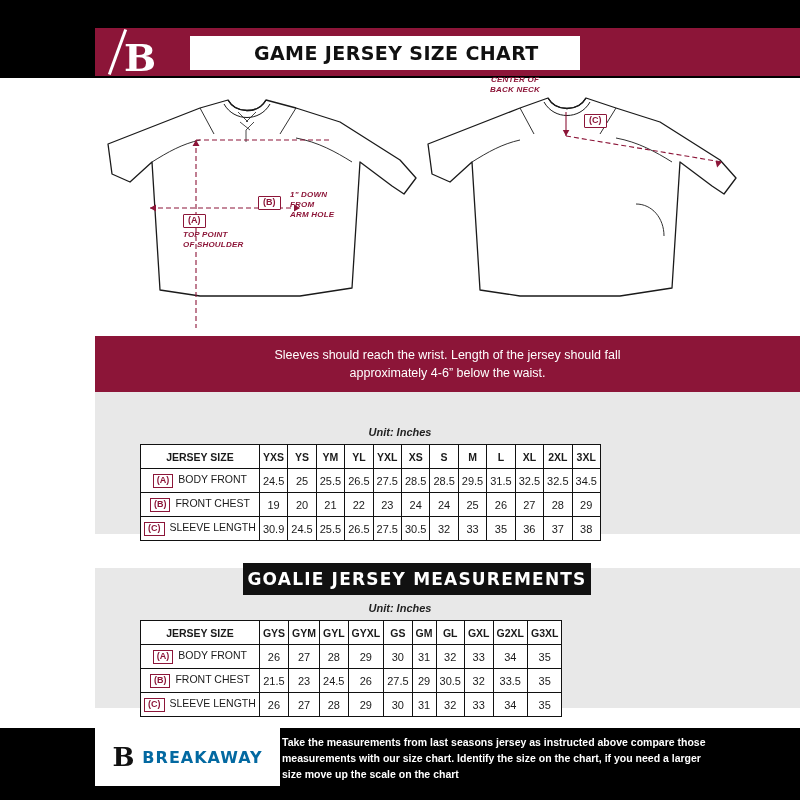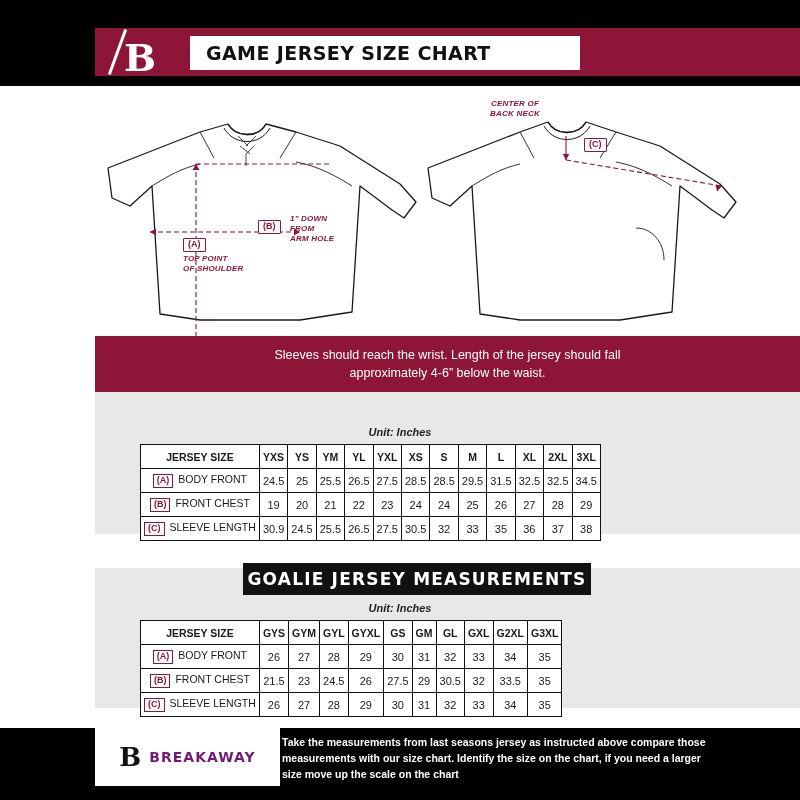--- a/index.html
+++ b/index.html
@@ -32,21 +32,21 @@
     position: absolute;
     left: 95px; top: 14px;
     width: 705px; height: 48px;
     background: #8c1538;
   }
   .header-title-box {
     position: absolute;
     left: 190px; top: 22px;
     width: 390px; height: 34px;
     background: #ffffff;
-    display: flex; align-items: center;
+    display: flex; align-items: center; padding-left: 48px;
   }
   .header-title {
     font-family: "DejaVu Sans", sans-serif;
     font-weight: bold;
     font-size: 19px;
     letter-spacing: 0.4px;
     color: #111;
     padding-left: 16px;
   }
   .logo-box {
@@ -67,21 +67,21 @@
     position: absolute;
     left: 12px; top: -4px;
     width: 3px; height: 48px;
     background: #fff;
     transform: rotate(20deg);
   }
 
   
   .diagram-area {
     position: absolute;
-    left: 0; top: 88px;
+    left: 0; top: 64px;
     width: 800px; height: 250px;
     background: #fff;
   }
   .jersey-svg { position: absolute; left: 0; top: 0; }
 
   .dlabel {
     position: absolute;
     color: #8c1538;
     font-size: 8px;
     font-weight: bold;
@@ -200,23 +200,23 @@
   .footer-logo-b {
     font-family: "DejaVu Serif", serif;
     font-weight: bold;
     font-size: 26px;
     color: #111;
     position: relative;
   }
   .footer-logo-text {
     font-family: "DejaVu Sans", sans-serif;
     font-weight: bold;
-    font-size: 14px;
+    font-size: 16px;
     letter-spacing: 1px;
-    color: #701a75;
+    color: #0369a1;
   }
   .footer-text {
     position: absolute;
     left: 282px; top: 4px;
     width: 430px;
     color: #fff;
     font-size: 10.5px;
     font-weight: bold;
     line-height: 1.5;
     text-align: left;

